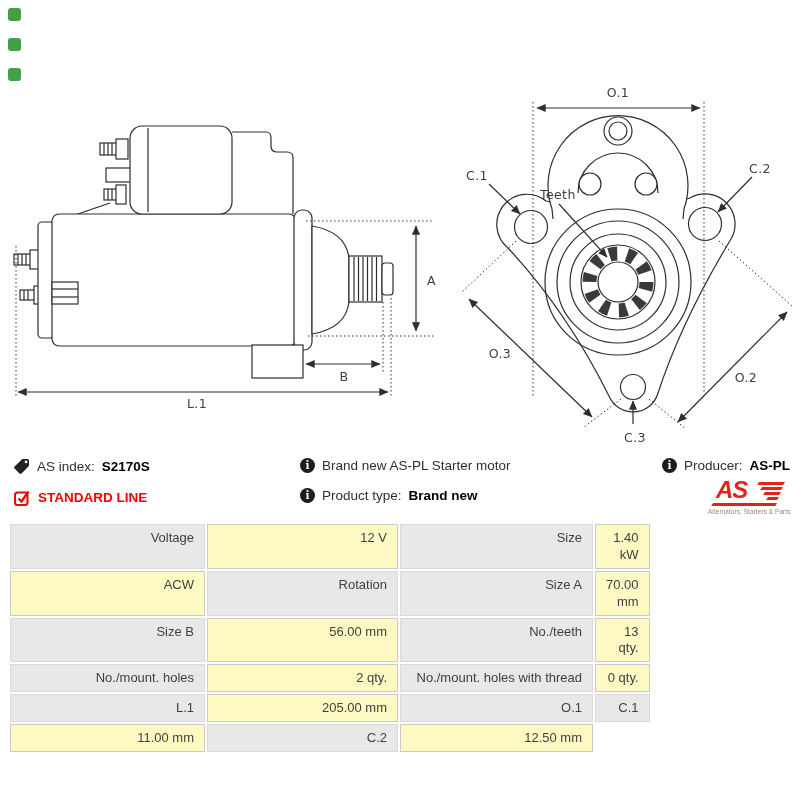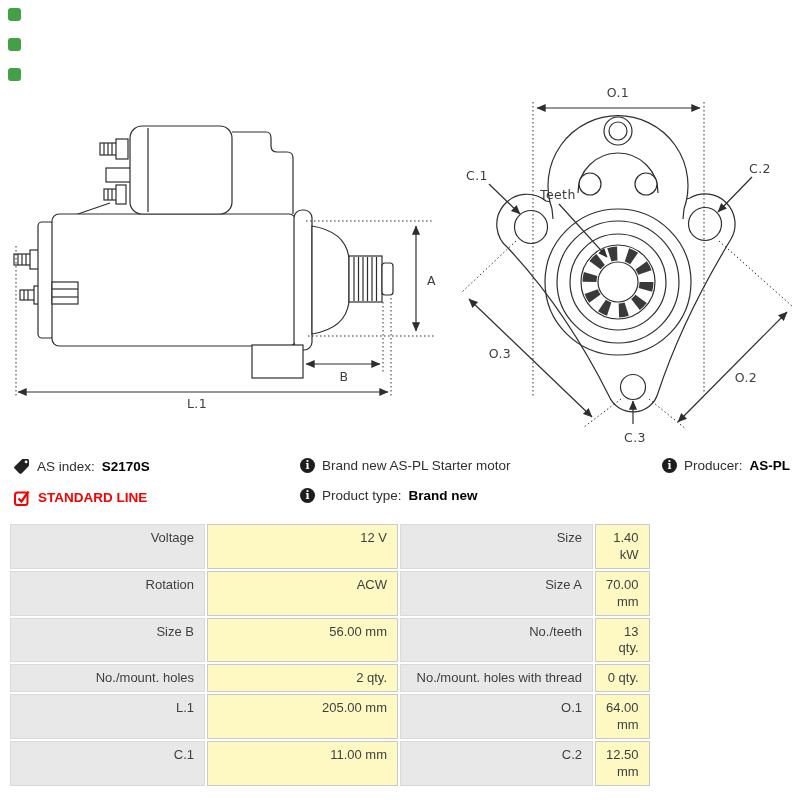--- a/index.html
+++ b/index.html
@@ -214,46 +214,56 @@
     </div>
     <div class="ib pos-m">
       <span class="info-i">
           <span>i</span>
         </span>
       <span>Product type:</span>
       <span class="v">Brand new</span>
     </div>
   </div>
 
+  <div class="logo">
+    <div class="logo-mark">
+      <span class="logo-as">AS</span>
+      <span class="stripe s1"></span>
+      <span class="stripe s2"></span>
+      <span class="stripe s3"></span>
+      <span class="stripe s4"></span>
+      <span class="swoosh"></span>
+    </div>
+    <div class="logo-tagline">Alternators, Starters &amp; Parts</div>
+  </div>
 
   <div class="spec-table">
     <div class="tcell lab">Voltage</div>
     <div class="tcell val">12 V</div>
     <div class="tcell lab">Size</div>
     <div class="tcell val">1.40 kW</div>
 
+    <div class="tcell val">ACW</div>
     <div class="tcell lab">Rotation</div>
-    <div class="tcell val">ACW</div>
     <div class="tcell lab">Size A</div>
     <div class="tcell val">70.00 mm</div>
 
     <div class="tcell lab">Size B</div>
     <div class="tcell val">56.00 mm</div>
     <div class="tcell lab">No./teeth</div>
     <div class="tcell val">13 qty.</div>
 
     <div class="tcell lab">No./mount. holes</div>
     <div class="tcell val">2 qty.</div>
     <div class="tcell lab">No./mount. holes with thread</div>
     <div class="tcell val">0 qty.</div>
 
     <div class="tcell lab">L.1</div>
     <div class="tcell val">205.00 mm</div>
     <div class="tcell lab">O.1</div>
-    <div class="tcell val">64.00 mm</div>
 
     <div class="tcell lab">C.1</div>
     <div class="tcell val">11.00 mm</div>
     <div class="tcell lab">C.2</div>
     <div class="tcell val">12.50 mm</div>
   </div>
 
 </div>
 
 </body></html>

